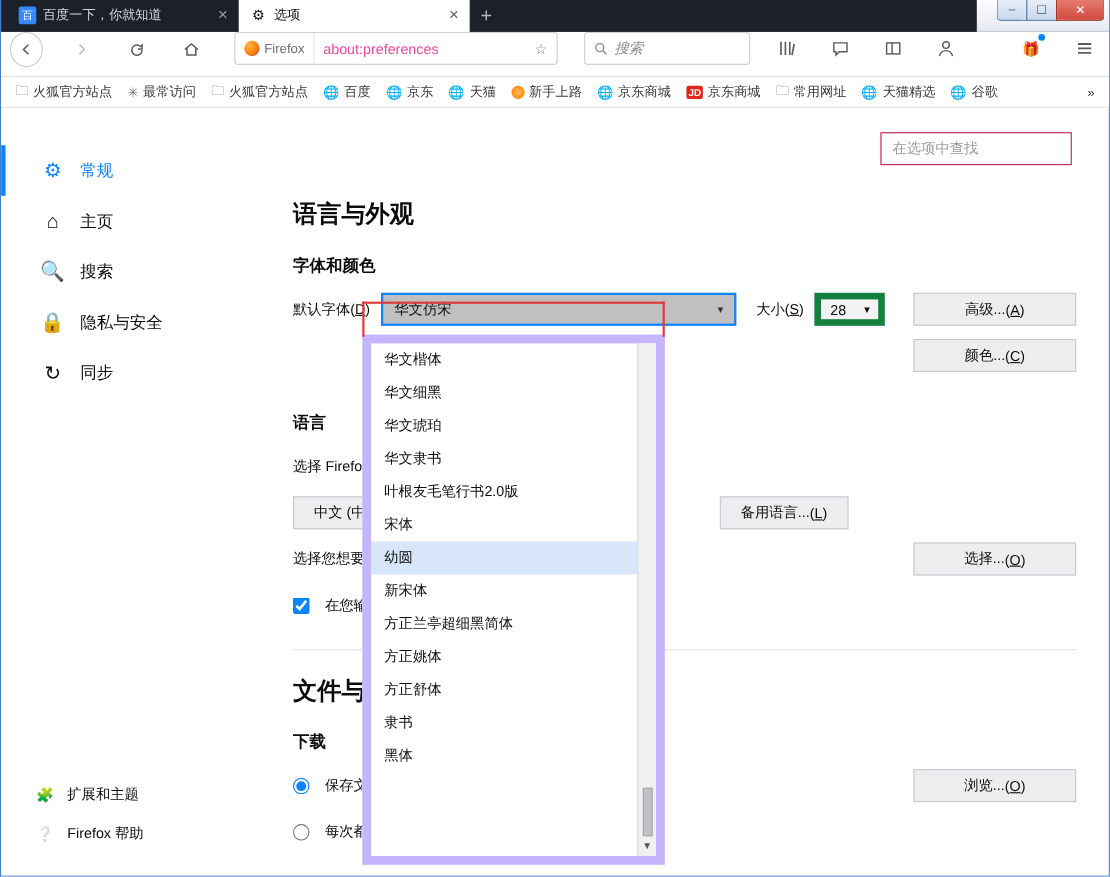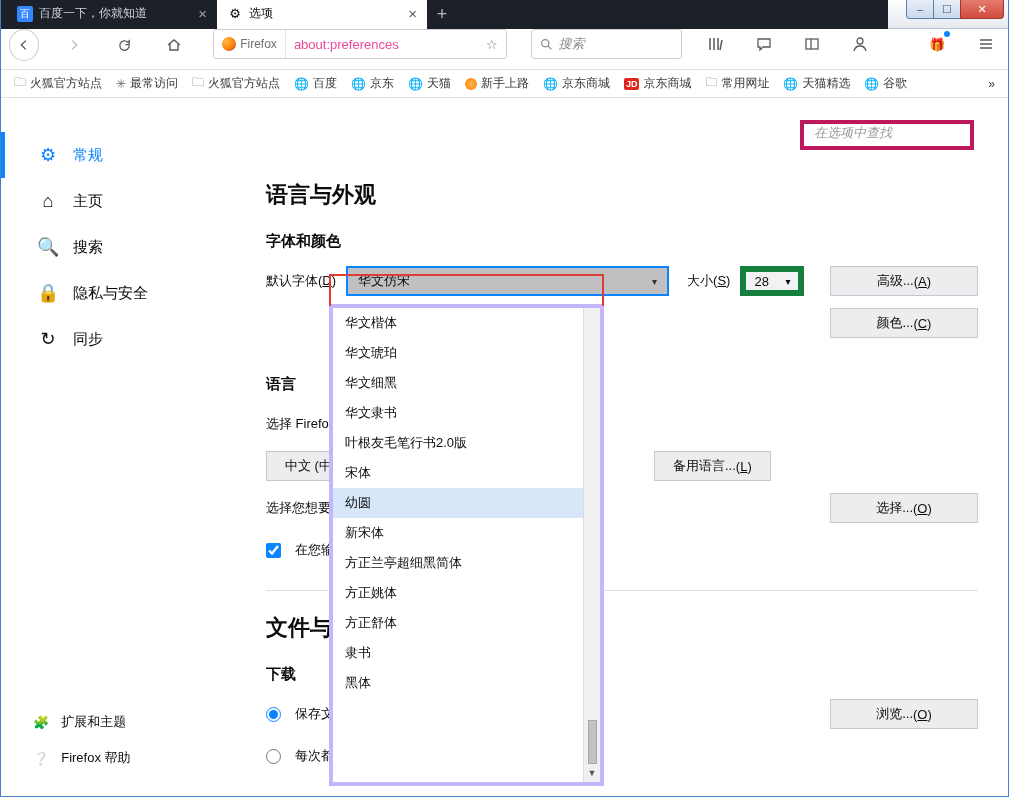--- a/index.html
+++ b/index.html
@@ -30,35 +30,35 @@
 .bm{display:flex;align-items:center;gap:4px;padding:2px 5px;border-radius:2px;white-space:nowrap}
 .bm .g{color:#6f6f75}
 .content{flex:1;display:flex;overflow:hidden;position:relative}
 .side{width:235px;padding:34px 0 0 0}
 .cat{display:flex;align-items:center;gap:14px;height:46px;padding-left:32px;font-size:15px;color:#0c0c0d;border-left:4px solid transparent}
 .cat.sel{color:#0a84ff;border-left-color:#0a84ff}
 .cat .ci{width:22px;text-align:center;font-size:18px}
 .side-bottom{position:absolute;bottom:20px;left:0;width:235px}
 .sb{display:flex;align-items:center;gap:12px;height:36px;padding-left:32px;font-size:13px;color:#0c0c0d}
 .main{flex:1;overflow:auto;padding:22px 30px 40px 30px;position:relative}
-.srch-options{position:absolute;top:22px;right:34px;width:174px;height:30px;border:4px solid #be185d;padding:0 10px;color:#9b9ba0;font-size:13px;font-style:italic;display:flex;align-items:flex-start}
+.srch-options{position:absolute;top:22px;right:34px;width:174px;height:30px;border:1px solid #be185d;padding:0 10px;color:#9b9ba0;font-size:13px;display:flex;align-items:center}
 h1{font-size:22px;font-weight:600;margin:60px 0 22px}
 h2{font-size:15px;font-weight:700;margin:18px 0 12px}
 .row{display:flex;align-items:center;min-height:36px;gap:10px;margin:6px 0}
 .lbl{font-size:13px}
 .u{text-decoration:underline}
 .select-box{width:323px;height:30px;border:1px solid #b4b4b9;background:#fff;display:flex;align-items:center;padding:0 10px;position:relative}
 .select-box.open{border:2px solid #0a84ff;background:#c0c0c3}
 .select-box .arrow{margin-left:auto;font-size:10px;color:#333}
 .numsel{width:64px;height:30px;border:6px solid #15803d;background:#f2f2f4;display:flex;align-items:center;padding:0 8px}
 .numsel .arrow{margin-left:auto;font-size:10px}
 .btn{min-width:148px;height:30px;border:1px solid #c7c7cc;background:#ededf0;display:flex;align-items:center;justify-content:center;padding:0 18px;font-size:13px}
 .langbtn{min-width:92px}
 .divider{border:none;border-top:1px solid #e0e0e3;margin:22px 0}
-.dropdown{position:absolute;border:4px solid #c4b5fd;background:#fff;z-index:50;display:flex}
+.dropdown{position:absolute;border:8px solid #c4b5fd;background:#fff;z-index:50;display:flex}
 .dd-list{flex:1;overflow:hidden}
 .dd-item{height:30px;display:flex;align-items:center;padding:0 12px;font-size:13px}
 .dd-item.hl{background:#d7e7f9}
 .dd-scroll{width:17px;background:#f0f0f0;border-left:1px solid #dcdcdc;display:flex;flex-direction:column;justify-content:flex-end;align-items:center;padding:4px 0}
 .dd-thumb{width:9px;height:44px;background:#c2c2c6;border:1px solid #a7a7ab;margin-bottom:4px}
 .dd-arr{font-size:9px;color:#555}
 .redbox-top{position:absolute;border:2px solid #de3b3b;border-bottom:none;pointer-events:none;z-index:51}
 input[type=checkbox],input[type=radio]{width:15px;height:15px;margin:0 4px 0 0;accent-color:#0a84ff}
 svg{display:block}
 </style>
@@ -313,22 +313,22 @@
       </div>
       <div class="row">
         <input type="radio" style="">
         <span class="lbl">每次都问</span>
       </div>
 
       <div class="redbox-top" style="top:176px;left:93px;width:275px;height:32px"></div>
       <div class="dropdown" style="top:206px;left:93px;width:275px;height:482px">
         <div class="dd-list" id="dd-list">
             <div class="dd-item">华文楷体</div>
+            <div class="dd-item">华文细黑</div>
             <div class="dd-item">华文琥珀</div>
-            <div class="dd-item">华文细黑</div>
             <div class="dd-item">华文隶书</div>
             <div class="dd-item">叶根友毛笔行书2.0版</div>
             <div class="dd-item">宋体</div>
             <div class="dd-item hl">幼圆</div>
             <div class="dd-item">新宋体</div>
             <div class="dd-item">方正兰亭超细黑简体</div>
             <div class="dd-item">方正姚体</div>
             <div class="dd-item">方正舒体</div>
             <div class="dd-item">隶书</div>
             <div class="dd-item">黑体</div>

